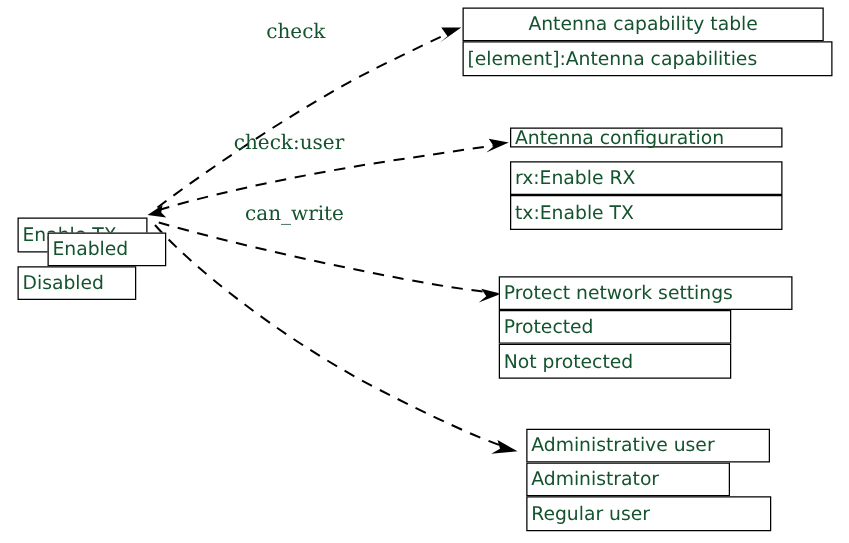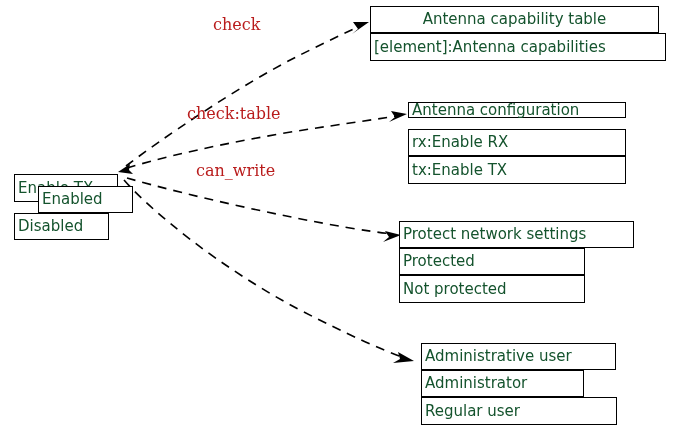--- a/index.html
+++ b/index.html
@@ -51,21 +51,21 @@
     stroke-dasharray: 9,7;
   }
   .arrow-head {
     fill: #000000;
     stroke: none;
   }
   .edge-label {
     position: absolute;
     font-family: "DejaVu Serif", serif;
     font-size: 16px;
-    color: #b91c1c;
+    color: #14532d;
     white-space: nowrap;
     line-height: 1;
   }
 </style>
 </head>
 <body>
 
 <div id="canvas">
 
   <svg class="edge-layer" viewBox="0 0 679 434" width="679" height="434">
@@ -78,21 +78,21 @@
     <polygon class="arrow-head" points="407,114 391,111 395,117 389,122"></polygon>
 
     <path class="edge-path" d="M 127,178 C 190,196 280,216 350,228 Q 375,232 392,234"></path>
     <polygon class="arrow-head" points="401,235 385,231 389,237 383,242"></polygon>
 
     <path class="edge-path" d="M 124,180 C 150,210 220,268 300,310 Q 370,346 405,358"></path>
     <polygon class="arrow-head" points="414,361 398,352 400,359 393,363"></polygon>
   </svg>
 
   <div class="edge-label" style="left:213px; top:17px;">check</div>
-  <div class="edge-label" style="left:187px; top:106px;">check:table</div>
+  <div class="edge-label" style="left:187px; top:106px;">check:user</div>
   <div class="edge-label" style="left:196px; top:163px;">can_write</div>
 
   <div class="record">
     <div class="rrow left" style="left:14px; top:174px; width:104px; height:28px;">Enable TX</div>
     <div class="rrow left" style="left:14px; top:186px; width:95px; height:27px;margin-left:24px;">Enabled</div>
     <div class="rrow left" style="left:14px; top:213px; width:95px; height:27px;">Disabled</div>
   </div>
 
   <div class="record">
     <div class="rrow center" style="left:370px; top:6px; width:289px; height:27px;">Antenna capability table</div>

